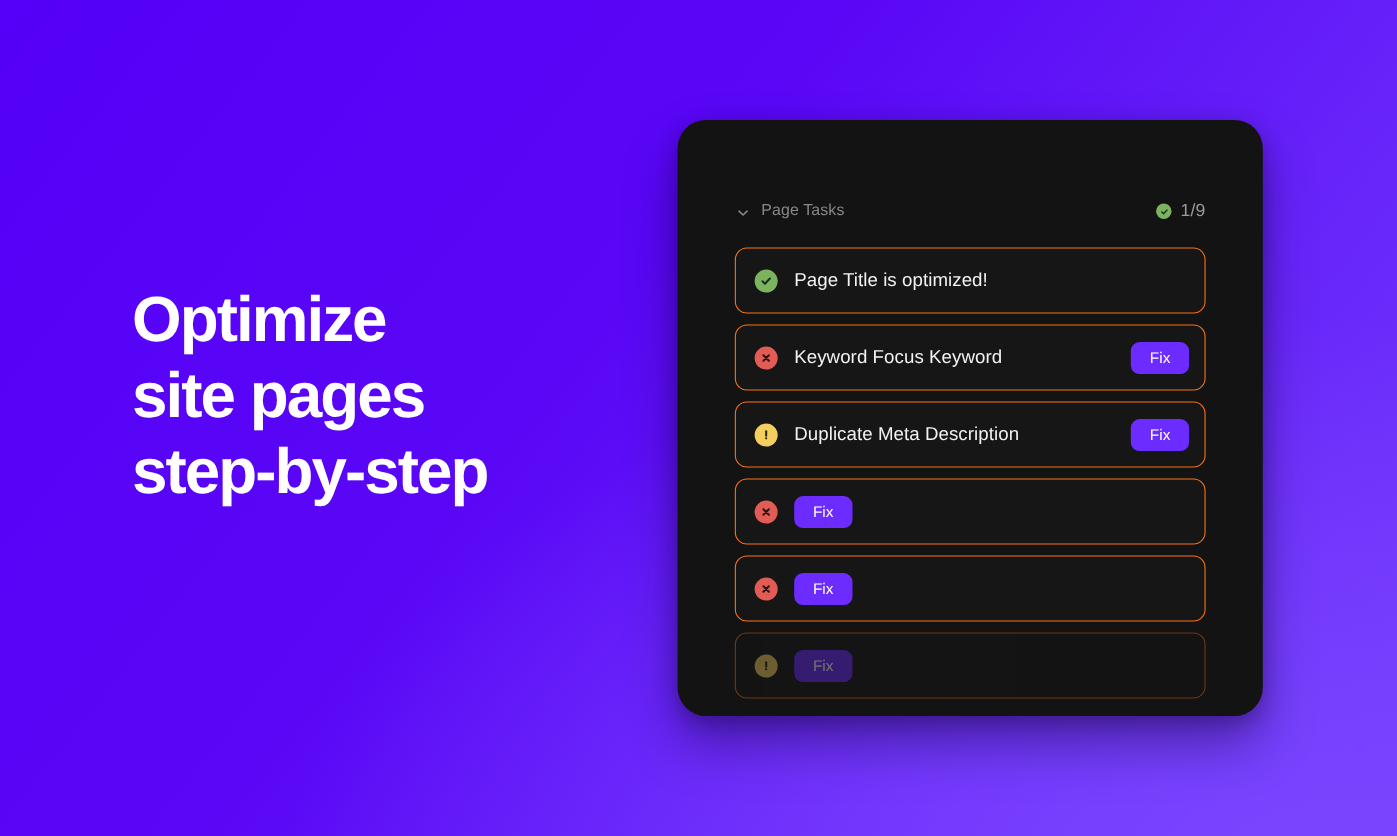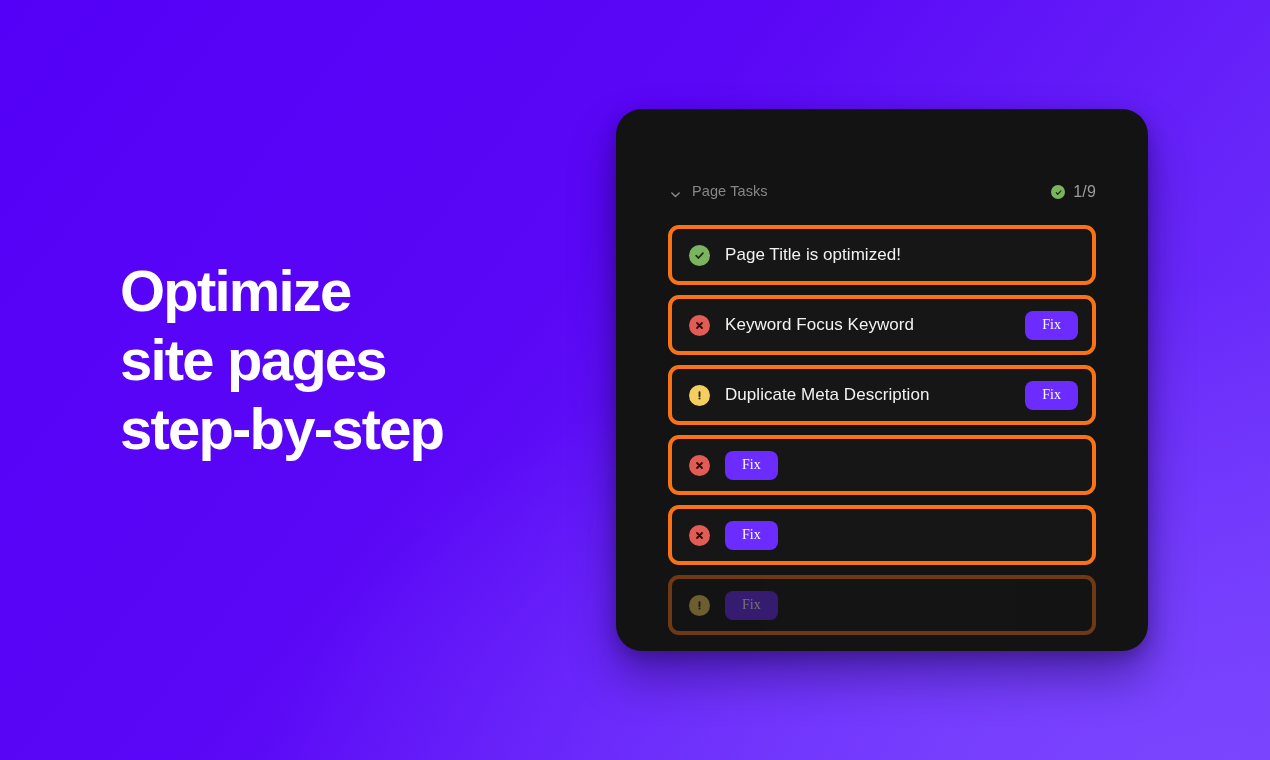--- a/index.html
+++ b/index.html
@@ -106,21 +106,21 @@
   
   .task-list {
     display:flex;
     flex-direction:column;
     gap:10px;
     padding:0 30px;
   }
 
   .task-row {
     height:60px;
-    border:4px solid #f97316;
+    border:1px solid #f97316;
     border-radius:11px;
     background:#161616;
     display:flex;
     align-items:center;
     padding:0 14px 0 17px;
   }
 
   .status-icon {
     width:21px; height:21px;
     border-radius:50%;
@@ -143,21 +143,21 @@
   }
 
   .fix-button {
     flex:none;
     background:#6c2bff;
     color:#ffffff;
     font-size:14px;
     border:none;
     border-radius:8px;
     padding:7px 17px 8px 17px;
-    font-family:Liberation Serif, serif;
+    font-family:Liberation Sans, sans-serif;
     cursor:pointer;
     line-height:1;
   }
 
   
   .task-row.faded { opacity:0.40; }
 </style>
 </head>
 <body>
 

